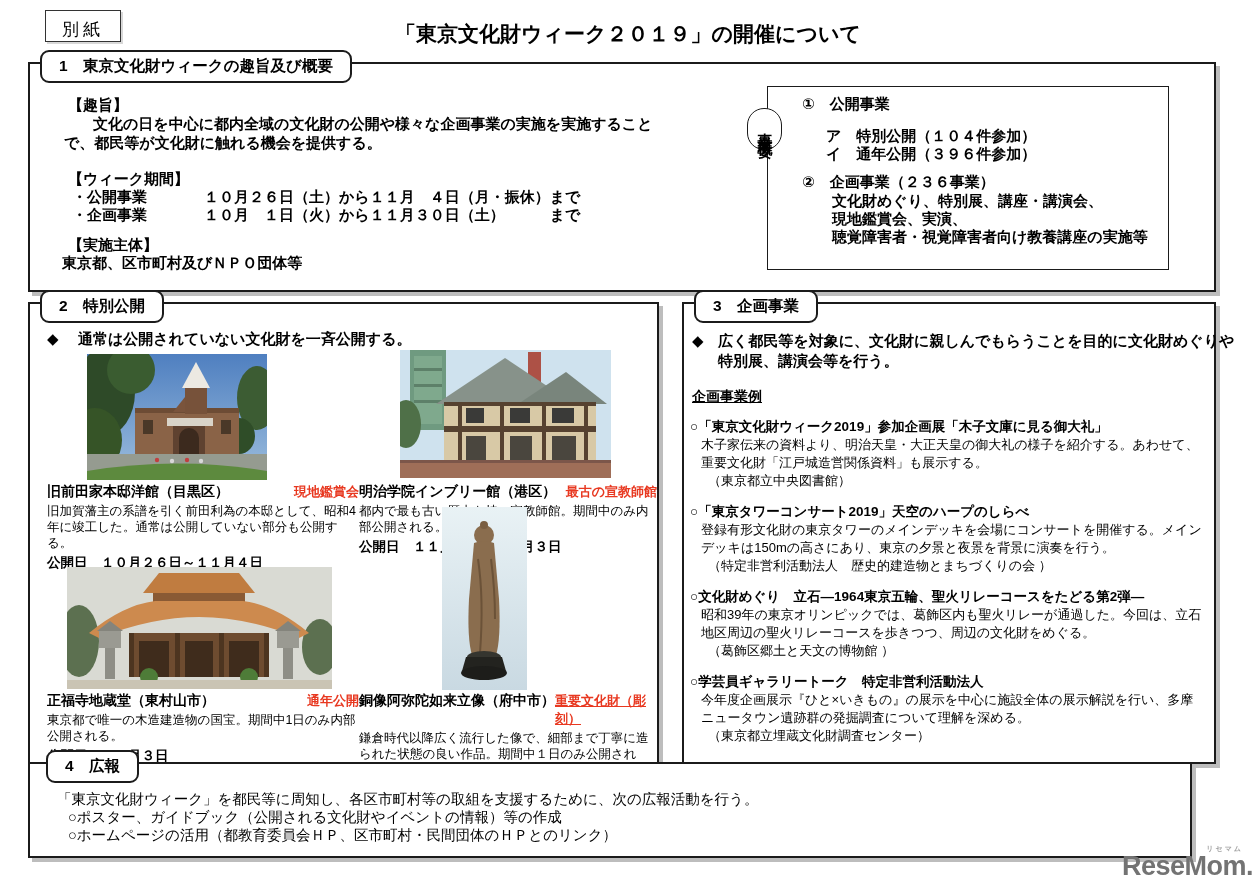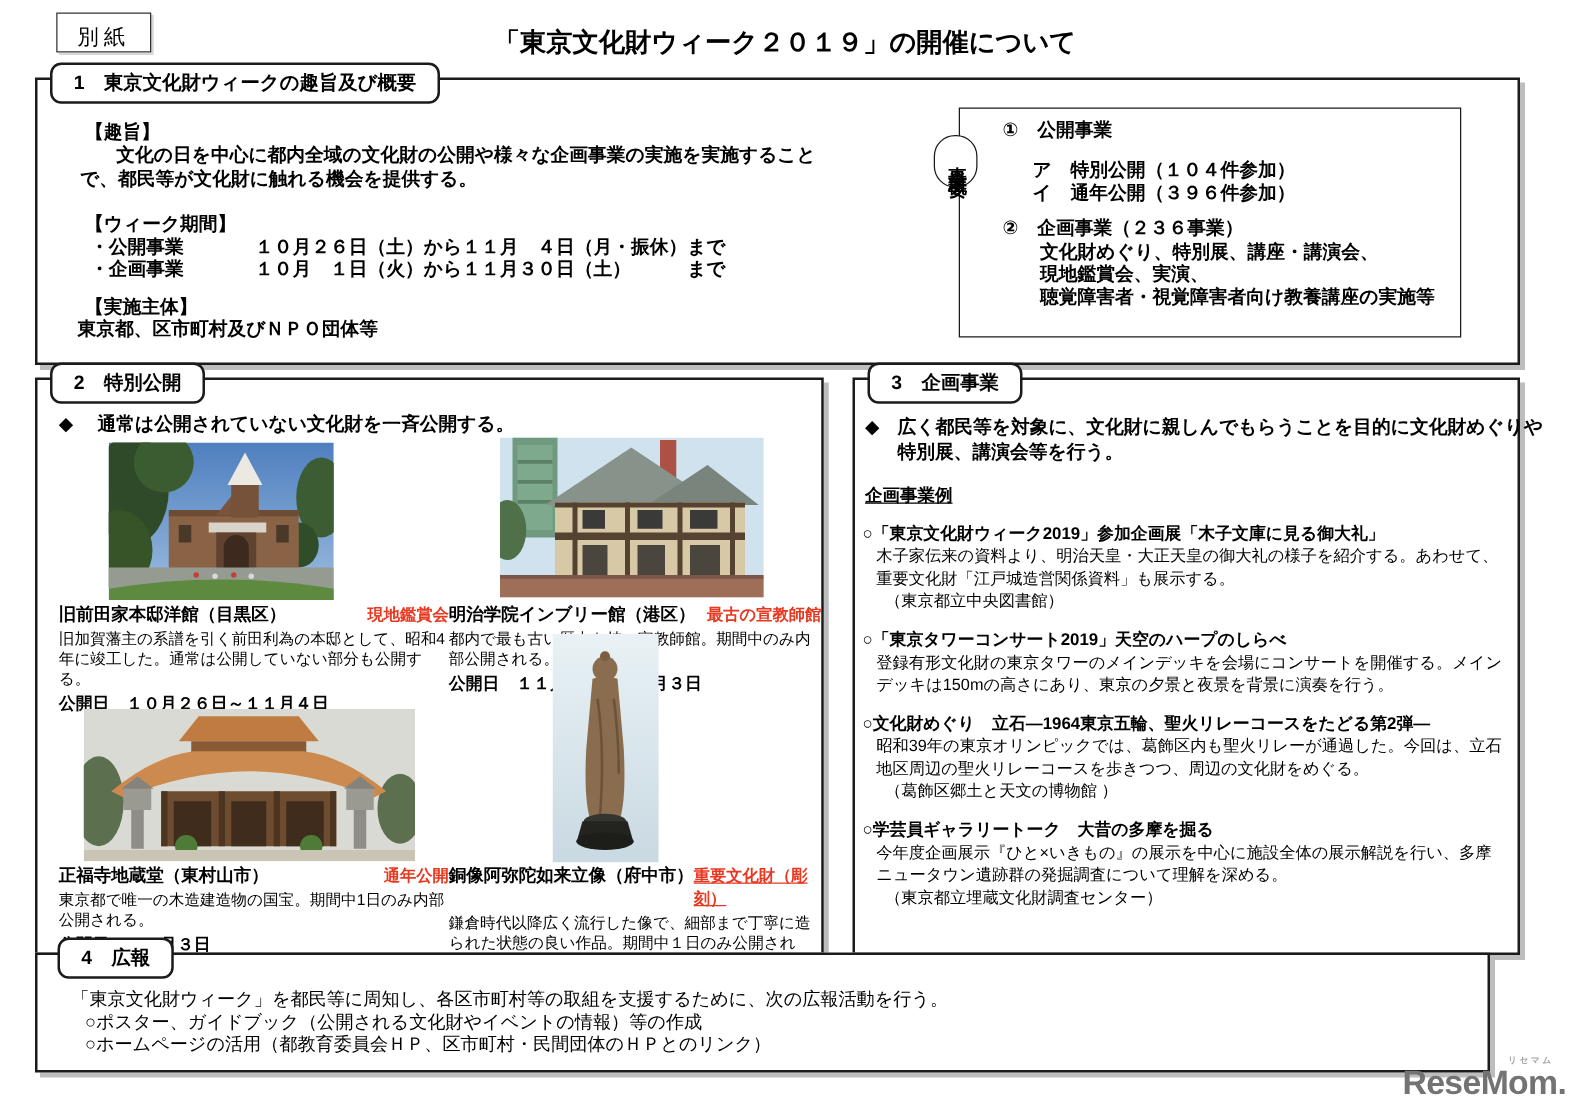--- a/index.html
+++ b/index.html
@@ -231,28 +231,29 @@
 
     <div class="abs" style="left:6px;top:114px;width:516px;">
       <div class="item">
         <div class="item-title">○「東京文化財ウィーク2019」参加企画展「木子文庫に見る御大礼」</div>
         <div class="item-desc">木子家伝来の資料より、明治天皇・大正天皇の御大礼の様子を紹介する。あわせて、重要文化財「江戸城造営関係資料」も展示する。</div>
         <div class="item-credit">（東京都立中央図書館）</div>
       </div>
       <div class="item">
         <div class="item-title">○「東京タワーコンサート2019」天空のハープのしらべ</div>
         <div class="item-desc">登録有形文化財の東京タワーのメインデッキを会場にコンサートを開催する。メインデッキは150mの高さにあり、東京の夕景と夜景を背景に演奏を行う。</div>
+        <div class="item-credit">（特定非営利活動法人　歴史的建造物とまちづくりの会 ）</div>
       </div>
       <div class="item">
         <div class="item-title">○文化財めぐり　立石―1964東京五輪、聖火リレーコースをたどる第2弾―</div>
         <div class="item-desc">昭和39年の東京オリンピックでは、葛飾区内も聖火リレーが通過した。今回は、立石地区周辺の聖火リレーコースを歩きつつ、周辺の文化財をめぐる。</div>
         <div class="item-credit">（葛飾区郷土と天文の博物館 ）</div>
       </div>
       <div class="item">
-        <div class="item-title">○学芸員ギャラリートーク　大昔の多摩を掘る</div>
+        <div class="item-title">○学芸員ギャラリートーク　特定非営利活動法人</div>
         <div class="item-desc">今年度企画展示『ひと×いきもの』の展示を中心に施設全体の展示解説を行い、多摩ニュータウン遺跡群の発掘調査について理解を深める。</div>
         <div class="item-credit">（東京都立埋蔵文化財調査センター）</div>
       </div>
     </div>
   </div>
   <div class="tabpill" style="left:694px;top:290px;">3　企画事業</div>
 
   <div class="box" style="left:28px;top:762px;width:1160px;height:92px;">
     <div class="t s4txt" style="left:27px;top:26px;">「東京文化財ウィーク」を都民等に周知し、各区市町村等の取組を支援するために、次の広報活動を行う。</div>
     <div class="t s4txt" style="left:38px;top:44px;">○ポスター、ガイドブック（公開される文化財やイベントの情報）等の作成</div>

